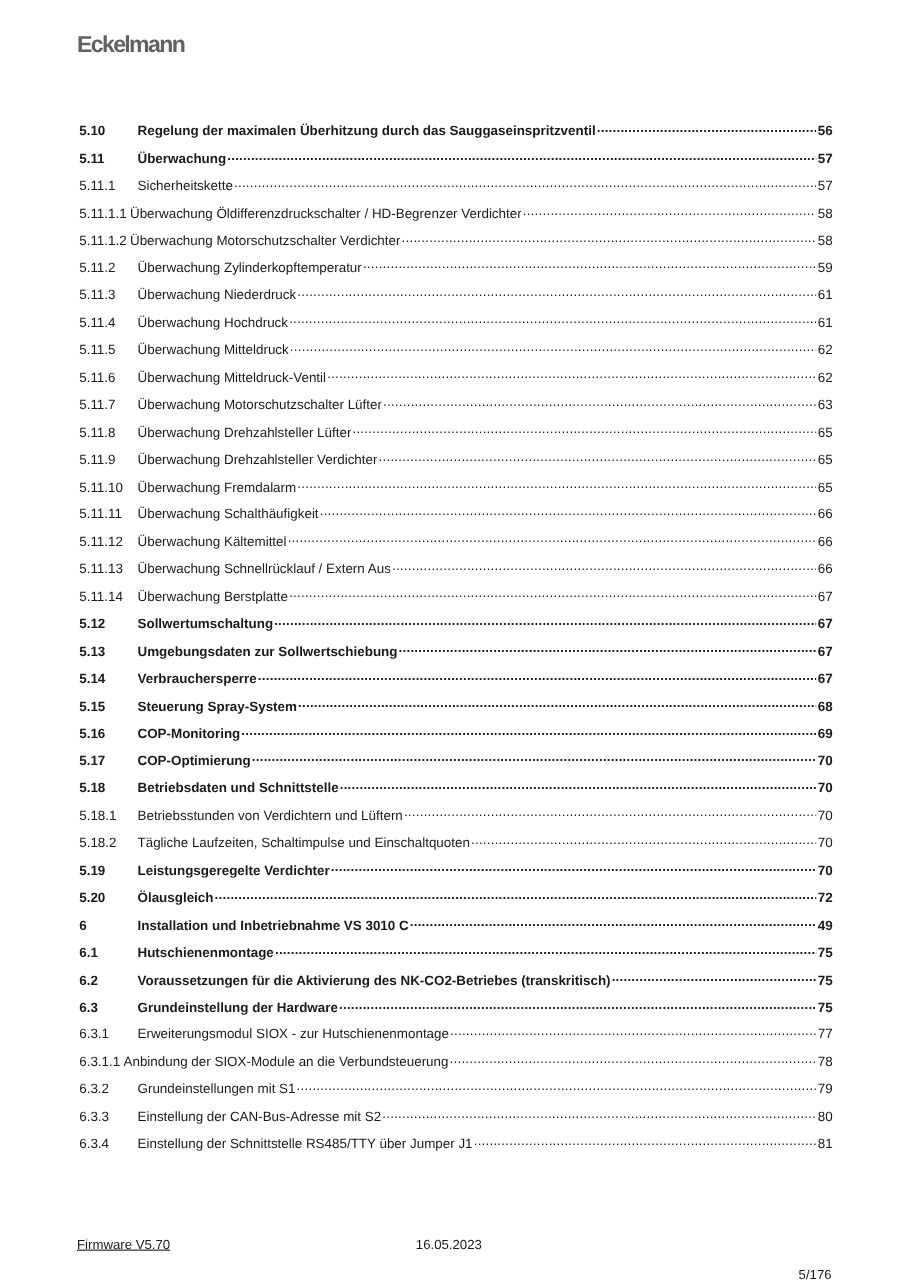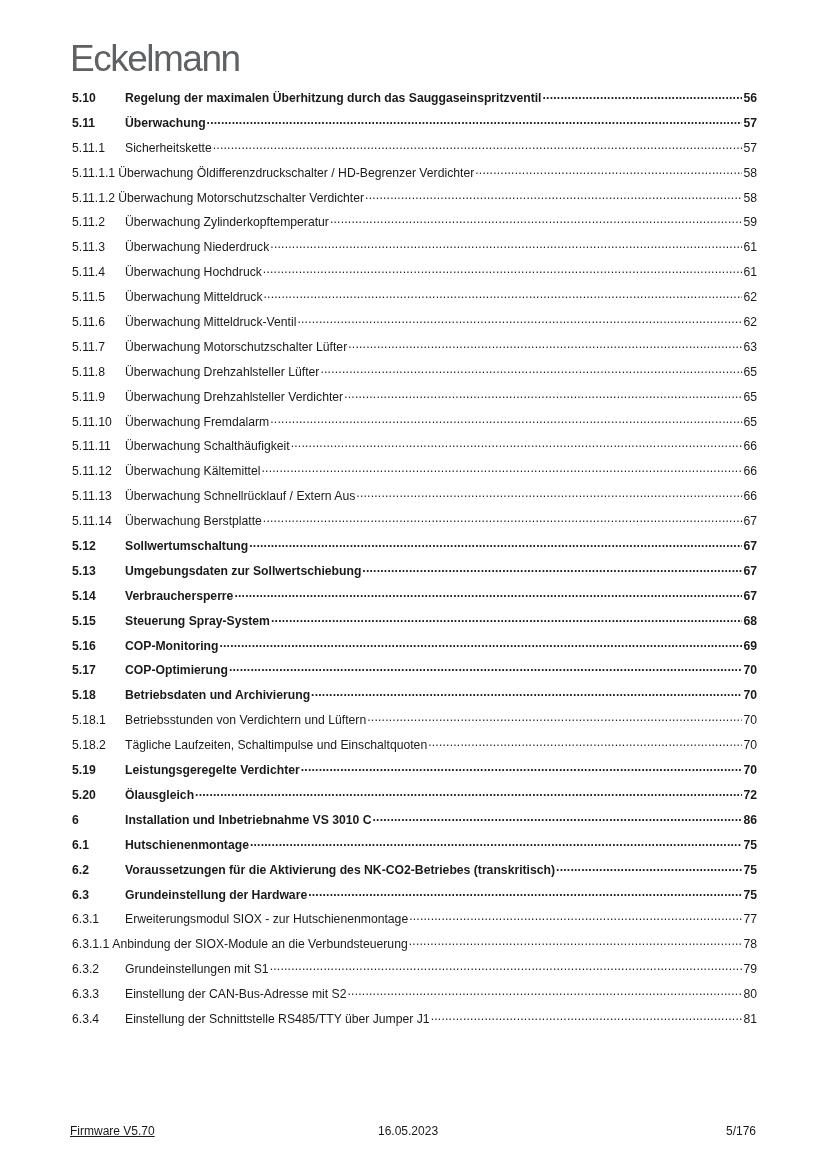--- a/index.html
+++ b/index.html
@@ -1,26 +1,26 @@
 <!DOCTYPE html>
 <html><head>
 <meta charset="utf-8">
 <style>
   html, body { margin: 0; padding: 0; background: #ffffff; }
   body {
     width: 827px; height: 1169px; position: relative; overflow: hidden;
     font-family: "Liberation Sans", sans-serif; color: #1a1a1a;
   }
   .logo {
-    position: absolute; left: 70px; top: 40px;
-    font-family: "Liberation Sans", sans-serif; font-weight: normal;
-    font-size: 37px; letter-spacing: -1.5px; color: #5f6264; line-height: 1;
+    position: absolute; left: 70px; top: 30px;
+    font-family: "Liberation Sans", sans-serif; font-weight: bold;
+    font-size: 21px; letter-spacing: -1.5px; color: #5f6264; line-height: 1;
   }
   .toc {
-    position: absolute; left: 72px; top: 91px; width: 685px;
+    position: absolute; left: 72px; top: 112px; width: 685px;
   }
   .toc-row {
     display: flex; align-items: baseline; height: 24.9px;
     font-size: 12.2px; white-space: nowrap;
   }
   .toc-row.bold { font-weight: bold; }
   .toc-num { width: 53px; flex: 0 0 53px; }
   .toc-row.tight .toc-num { width: auto; flex: 0 0 auto; margin-right: 3px; }
   .toc-title { flex: 0 1 auto; overflow: hidden; text-overflow: clip; }
   .toc-leader {
@@ -32,21 +32,21 @@
     position: absolute; left: 0; top: -4px; white-space: nowrap;
     letter-spacing: 0.2px;
   }
   .toc-page { flex: 0 0 auto; }
   .footer {
     position: absolute; top: 1124px; left: 70px; width: 686px;
     font-size: 12px; color: #1a1a1a;
   }
   .footer-left { position: absolute; left: 0; text-decoration: underline; }
   .footer-center { position: absolute; left: 308px; }
-  .footer-right { position: absolute; right: 0; }
+  .footer-right { position: absolute; right: 0; margin-top: 28px; }
 </style>
 </head>
 <body>
 
 <div class="logo">Eckelmann</div>
 
 <div class="toc" id="toc">
     <div class="toc-row bold">
       <span class="toc-num">5.10</span>
       <span class="toc-title">Regelung der maximalen Überhitzung durch das Sauggaseinspritzventil</span>
@@ -186,21 +186,21 @@
       <span class="toc-page">69</span>
     </div>
     <div class="toc-row bold">
       <span class="toc-num">5.17</span>
       <span class="toc-title">COP-Optimierung</span>
       <span class="toc-leader"></span>
       <span class="toc-page">70</span>
     </div>
     <div class="toc-row bold">
       <span class="toc-num">5.18</span>
-      <span class="toc-title">Betriebsdaten und Archivierung</span>
+      <span class="toc-title">Betriebsdaten und Schnittstelle</span>
       <span class="toc-leader"></span>
       <span class="toc-page">70</span>
     </div>
     <div class="toc-row">
       <span class="toc-num">5.18.1</span>
       <span class="toc-title">Betriebsstunden von Verdichtern und Lüftern</span>
       <span class="toc-leader"></span>
       <span class="toc-page">70</span>
     </div>
     <div class="toc-row">
@@ -218,21 +218,21 @@
     <div class="toc-row bold">
       <span class="toc-num">5.20</span>
       <span class="toc-title">Ölausgleich</span>
       <span class="toc-leader"></span>
       <span class="toc-page">72</span>
     </div>
     <div class="toc-row bold">
       <span class="toc-num">6</span>
       <span class="toc-title">Installation und Inbetriebnahme VS 3010 C</span>
       <span class="toc-leader"></span>
-      <span class="toc-page">86</span>
+      <span class="toc-page">49</span>
     </div>
     <div class="toc-row bold">
       <span class="toc-num">6.1</span>
       <span class="toc-title">Hutschienenmontage</span>
       <span class="toc-leader"></span>
       <span class="toc-page">75</span>
     </div>
     <div class="toc-row bold">
       <span class="toc-num">6.2</span>
       <span class="toc-title">Voraussetzungen für die Aktivierung des NK-CO2-Betriebes (transkritisch)</span>

